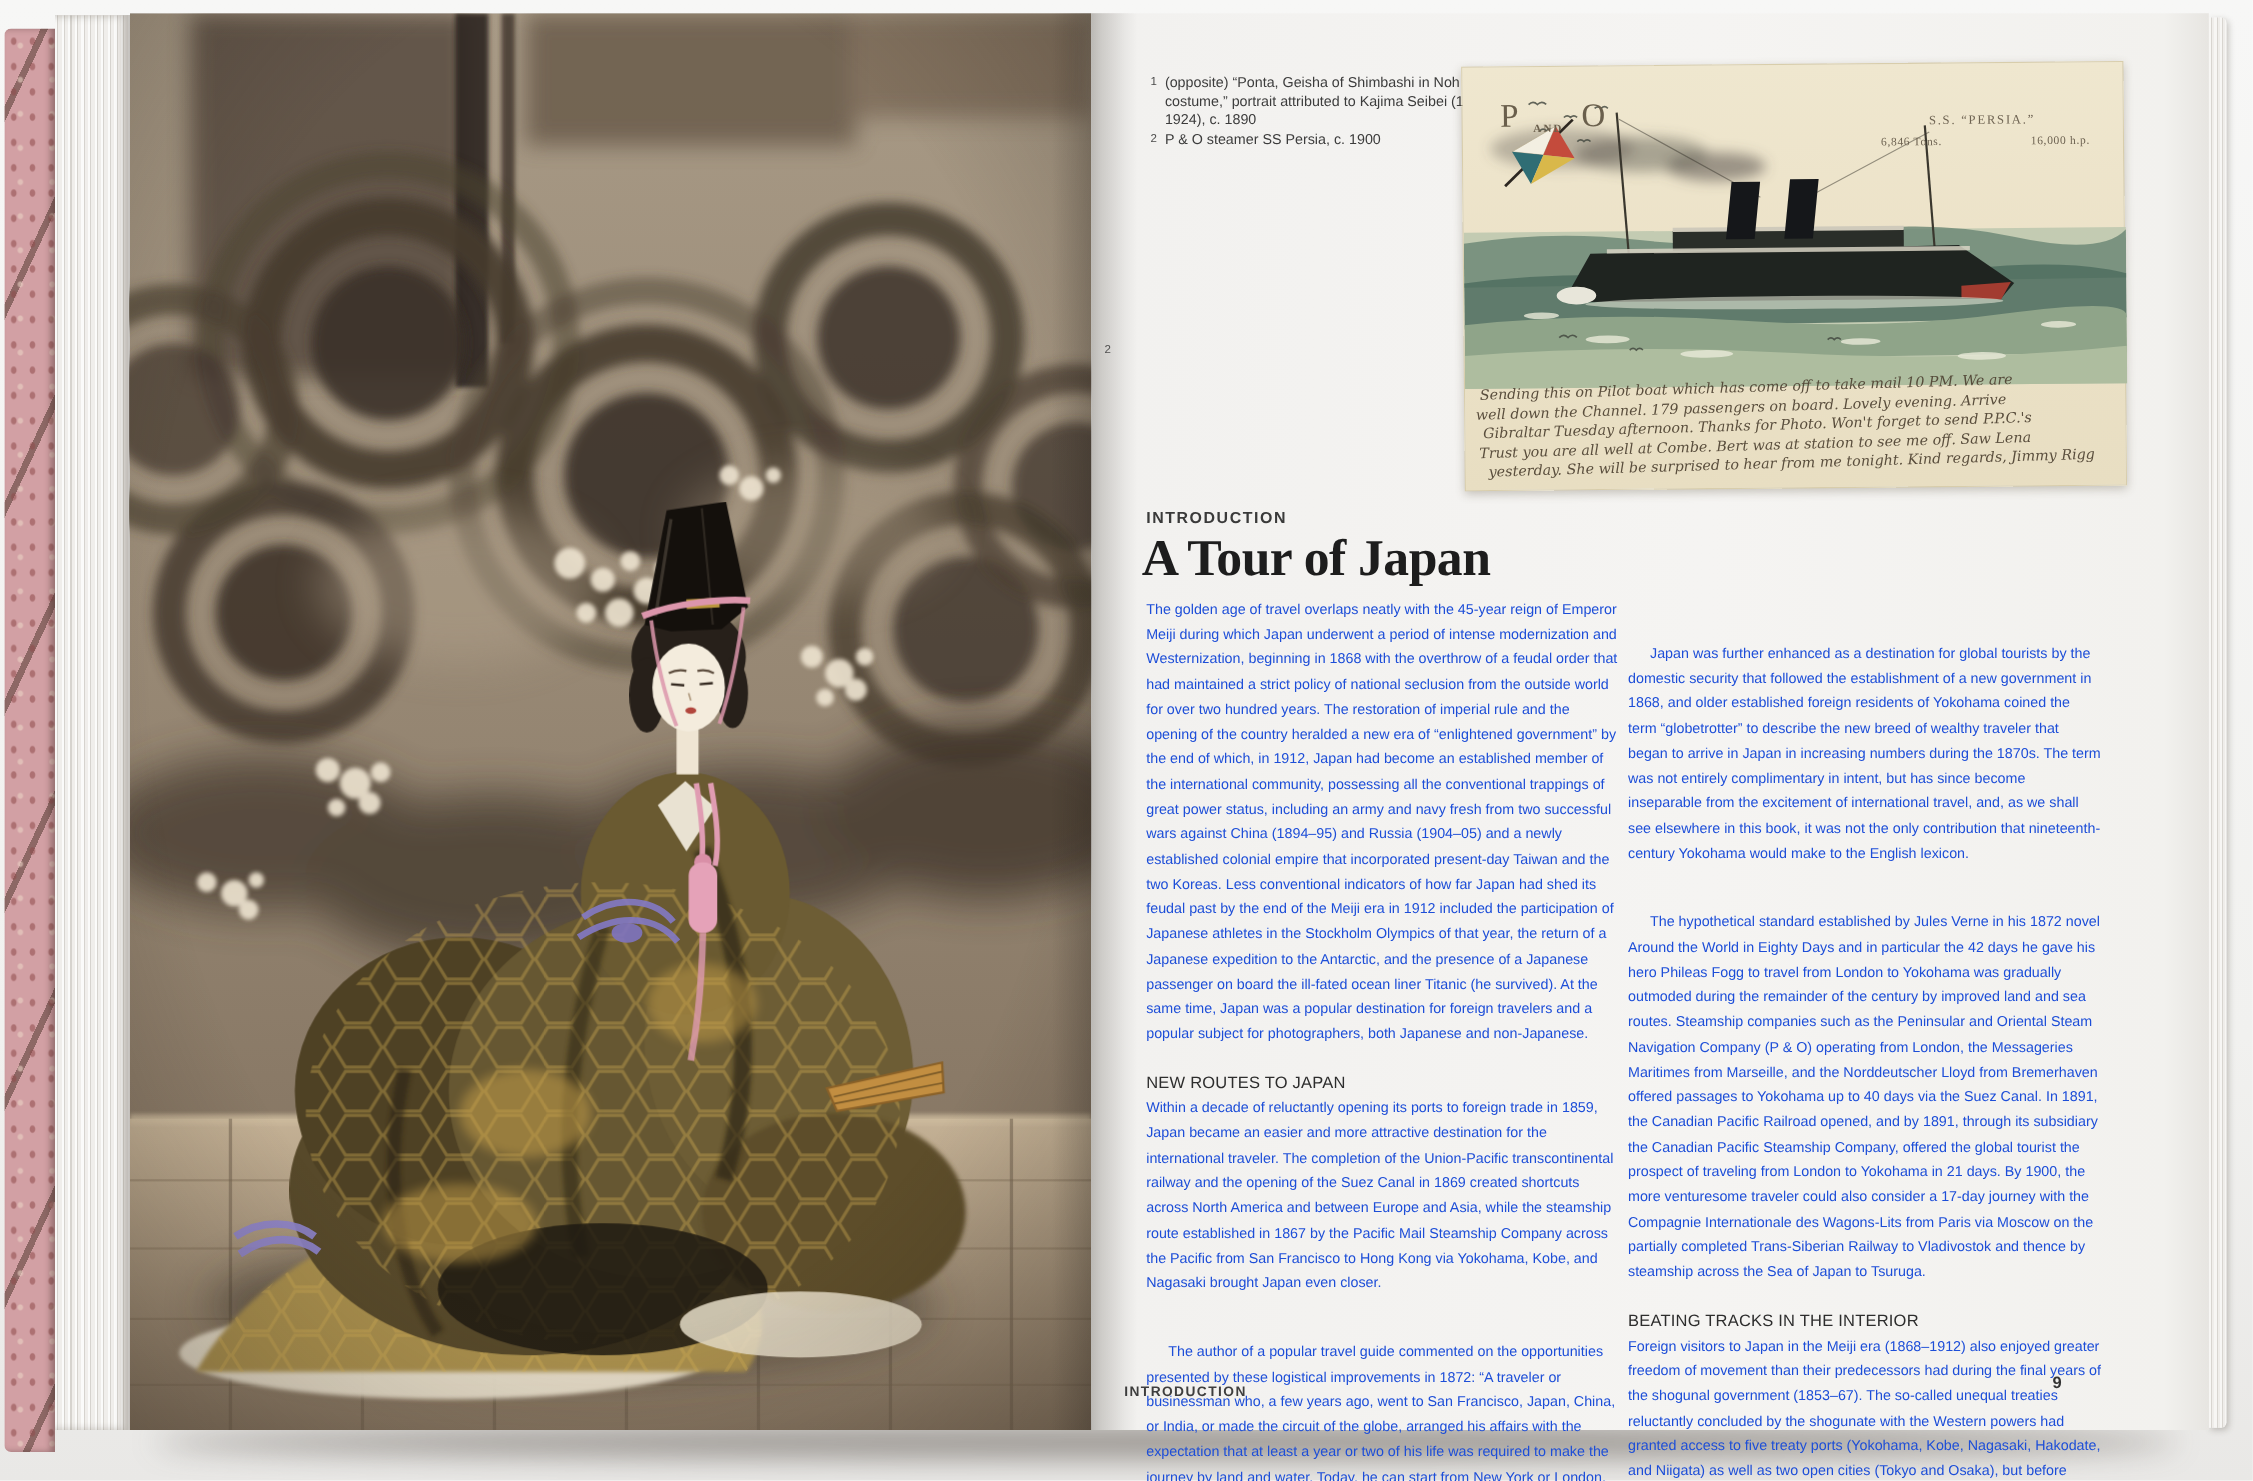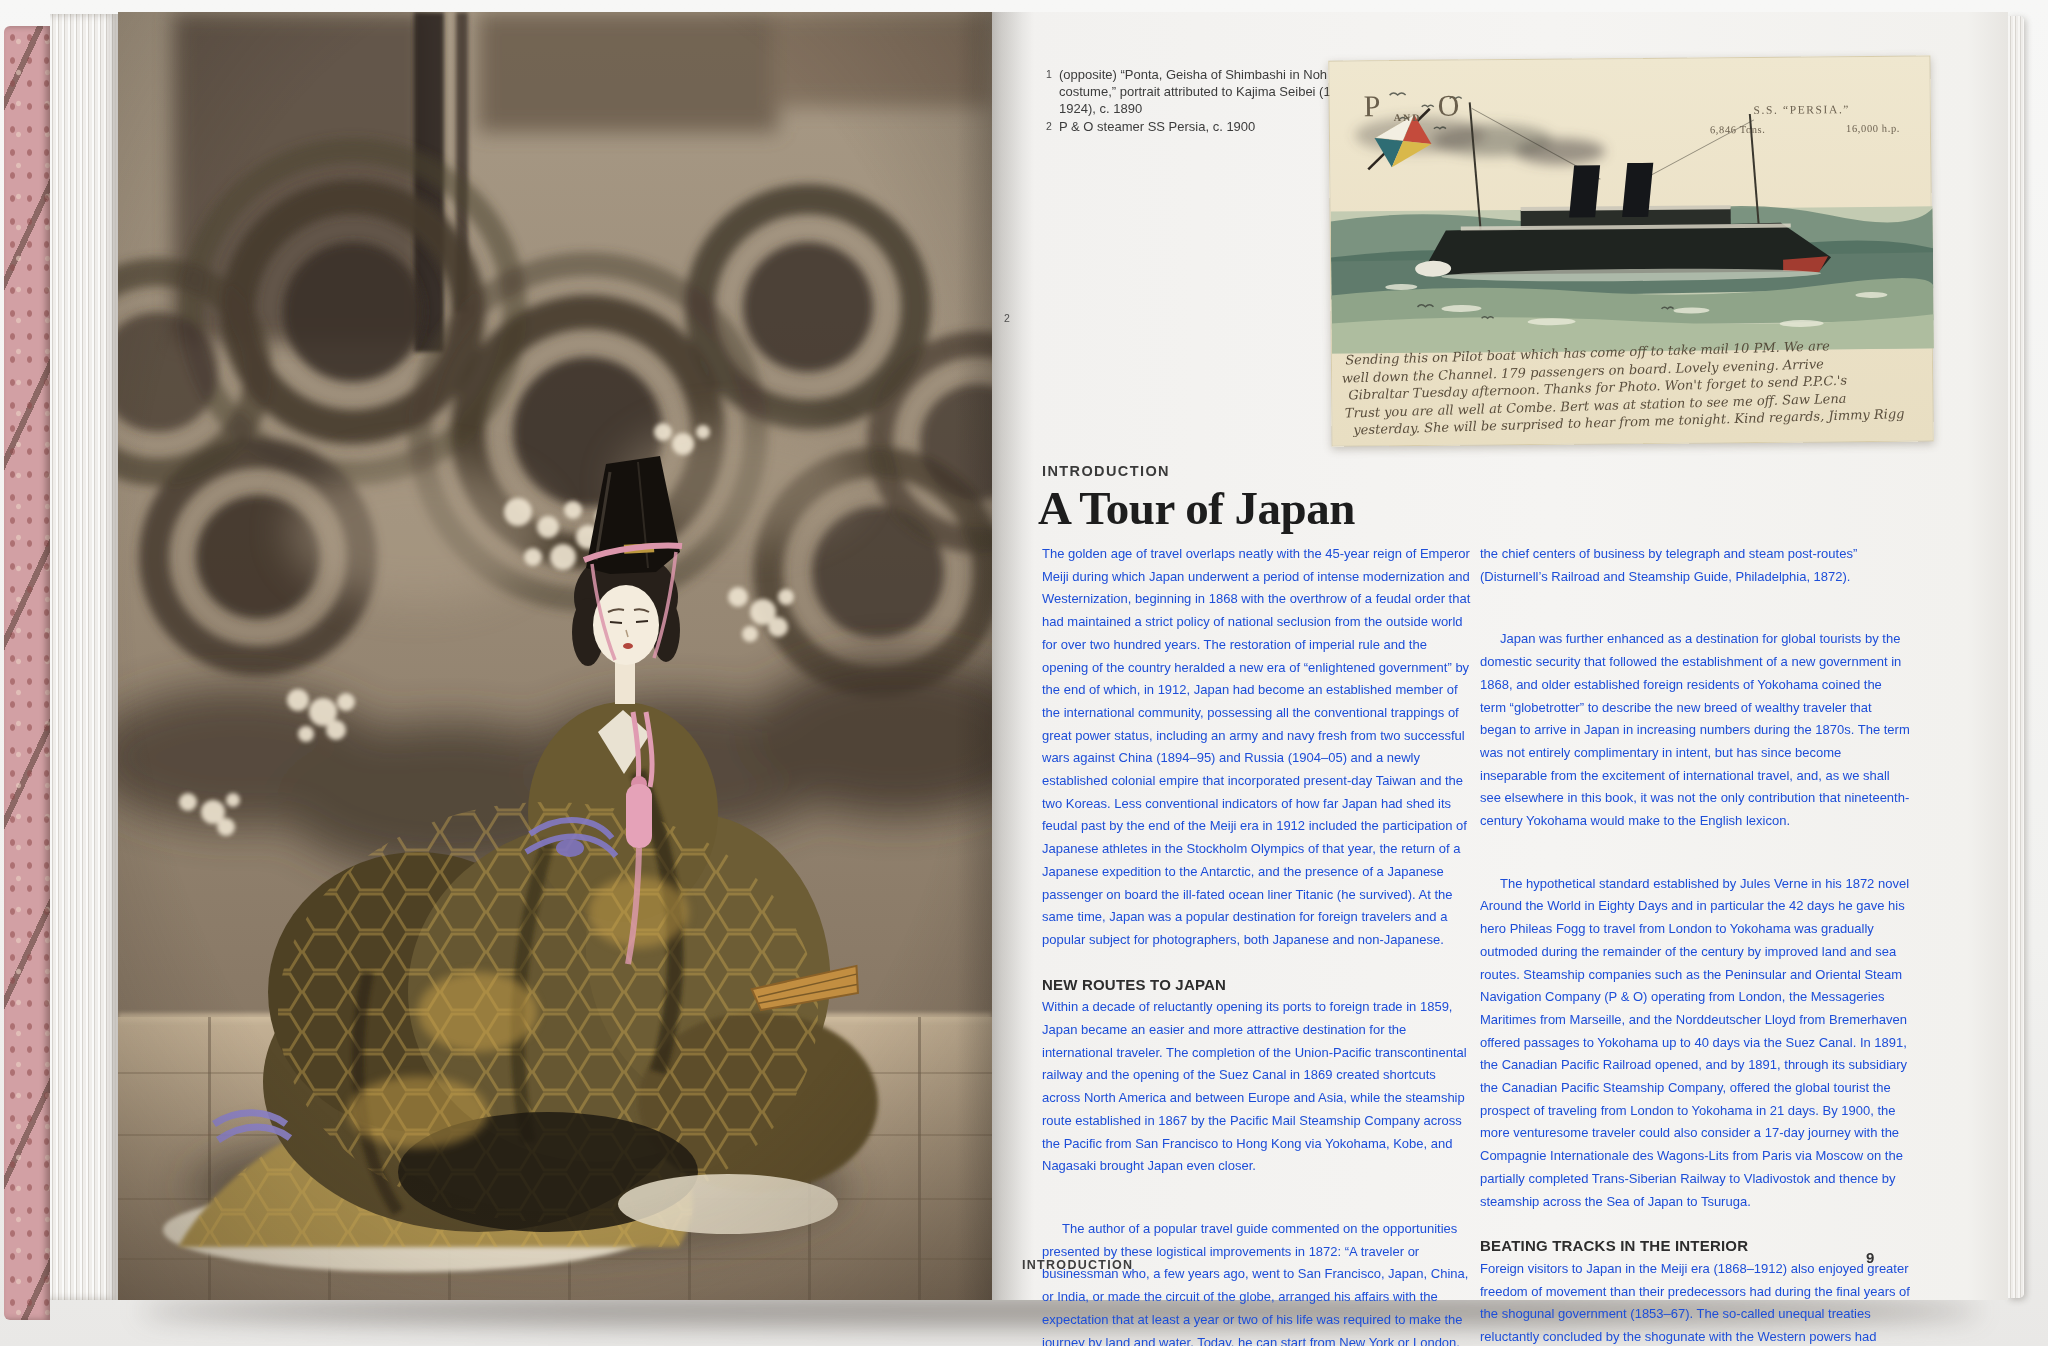--- a/index.html
+++ b/index.html
@@ -47,21 +47,21 @@
   .kicker{ position:absolute; left:1042px; top:463px; font-size:14.5px; font-weight:700;
     letter-spacing:1.4px; color:#3a3a3a; z-index:4; }
   .page-title{ position:absolute; left:1038px; top:481px; font-family:"Liberation Serif", serif;
     font-size:47px; font-weight:700; color:#1d1d1d; letter-spacing:-.5px; z-index:4;text-align:right; }
 
   .col{ position:absolute; top:543px; width:432px; z-index:4; }
   .col-left{ left:1042px; }
   .col-right{ left:1480px; width:430px; }
   .col p{ margin:0; font-size:13px; line-height:22.7px; color:#1d4ed8; }
   .col p.indent{ text-indent:20px;margin-top:40px; }
-  .col-heading{ font-size:15px; line-height:22.7px; font-weight:700; color:#2d2d2d;
+  .col-heading{ font-size:15px; line-height:22.7px; font-weight:400; color:#2d2d2d;
     letter-spacing:.2px; margin-top:22px; }
 
   .footer-label{ position:absolute; left:1022px; top:1258px; font-size:12.5px; font-weight:700;
     letter-spacing:1.3px; color:#3e3e3e; z-index:4; }
   .page-number{ position:absolute; left:1866px; top:1249px; font-size:15px; font-weight:700;
     color:#333; z-index:4; }
 
   
   .postcard{ position:absolute; left:1330px; top:58px; width:602px; height:386px; z-index:4;
     transform:rotate(-.5deg);
@@ -410,21 +410,20 @@
 <div class="kicker">INTRODUCTION</div>
 <div class="page-title">A Tour of Japan</div>
 
 <div class="col col-left">
   <p>The golden age of travel overlaps neatly with the 45-year reign of Emperor Meiji during which Japan underwent a period of intense modernization and Westernization, beginning in 1868 with the overthrow of a feudal order that had maintained a strict policy of national seclusion from the outside world for over two hundred years. The restoration of imperial rule and the opening of the country heralded a new era of “enlightened government” by the end of which, in 1912, Japan had become an established member of the international community, possessing all the conventional trappings of great power status, including an army and navy fresh from two successful wars against China (1894–95) and Russia (1904–05) and a newly established colonial empire that incorporated present-day Taiwan and the two Koreas. Less conventional indicators of how far Japan had shed its feudal past by the end of the Meiji era in 1912 included the participation of Japanese athletes in the Stockholm Olympics of that year, the return of a Japanese expedition to the Antarctic, and the presence of a Japanese passenger on board the ill-fated ocean liner Titanic (he survived). At the same time, Japan was a popular destination for foreign travelers and a popular subject for photographers, both Japanese and non-Japanese.</p>
   <div class="col-heading">NEW ROUTES TO JAPAN</div>
   <p>Within a decade of reluctantly opening its ports to foreign trade in 1859, Japan became an easier and more attractive destination for the international traveler. The completion of the Union-Pacific transcontinental railway and the opening of the Suez Canal in 1869 created shortcuts across North America and between Europe and Asia, while the steamship route established in 1867 by the Pacific Mail Steamship Company across the Pacific from San Francisco to Hong Kong via Yokohama, Kobe, and Nagasaki brought Japan even closer.</p>
   <p class="indent">The author of a popular travel guide commented on the opportunities presented by these logistical improvements in 1872: “A traveler or businessman who, a few years ago, went to San Francisco, Japan, China, or India, or made the circuit of the globe, arranged his affairs with the expectation that at least a year or two of his life was required to make the journey by land and water. Today, he can start from New York or London, transact important business, and enjoy the pleasures of travel, returning to his home, if desired, within the period of three months; during which time he is in communication with</p>
 </div>
 <div class="col col-right">
-  <p>the chief centers of business by telegraph and steam post-routes” (Disturnell’s Railroad and Steamship Guide, Philadelphia, 1872).</p>
   <p class="indent">Japan was further enhanced as a destination for global tourists by the domestic security that followed the establishment of a new government in 1868, and older established foreign residents of Yokohama coined the term “globetrotter” to describe the new breed of wealthy traveler that began to arrive in Japan in increasing numbers during the 1870s. The term was not entirely complimentary in intent, but has since become inseparable from the excitement of international travel, and, as we shall see elsewhere in this book, it was not the only contribution that nineteenth-century Yokohama would make to the English lexicon.</p>
   <p class="indent">The hypothetical standard established by Jules Verne in his 1872 novel Around the World in Eighty Days and in particular the 42 days he gave his hero Phileas Fogg to travel from London to Yokohama was gradually outmoded during the remainder of the century by improved land and sea routes. Steamship companies such as the Peninsular and Oriental Steam Navigation Company (P &amp; O) operating from London, the Messageries Maritimes from Marseille, and the Norddeutscher Lloyd from Bremerhaven offered passages to Yokohama up to 40 days via the Suez Canal. In 1891, the Canadian Pacific Railroad opened, and by 1891, through its subsidiary the Canadian Pacific Steamship Company, offered the global tourist the prospect of traveling from London to Yokohama in 21 days. By 1900, the more venturesome traveler could also consider a 17-day journey with the Compagnie Internationale des Wagons-Lits from Paris via Moscow on the partially completed Trans-Siberian Railway to Vladivostok and thence by steamship across the Sea of Japan to Tsuruga.</p>
   <div class="col-heading">BEATING TRACKS IN THE INTERIOR</div>
   <p>Foreign visitors to Japan in the Meiji era (1868–1912) also enjoyed greater freedom of movement than their predecessors had during the final years of the shogunal government (1853–67). The so-called unequal treaties reluctantly concluded by the shogunate with the Western powers had granted access to five treaty ports (Yokohama, Kobe, Nagasaki, Hakodate, and Niigata) as well as two open cities (Tokyo and Osaka), but before 1868 foreign residents and visitors seldom had the opportunity to travel beyond a 25-mile limit outside these seven cities unless they were engaged in diplomatic business.</p>
 </div>
 
 <div class="footer-label">INTRODUCTION</div>
 <div class="page-number">9</div>
 
 </body></html>

